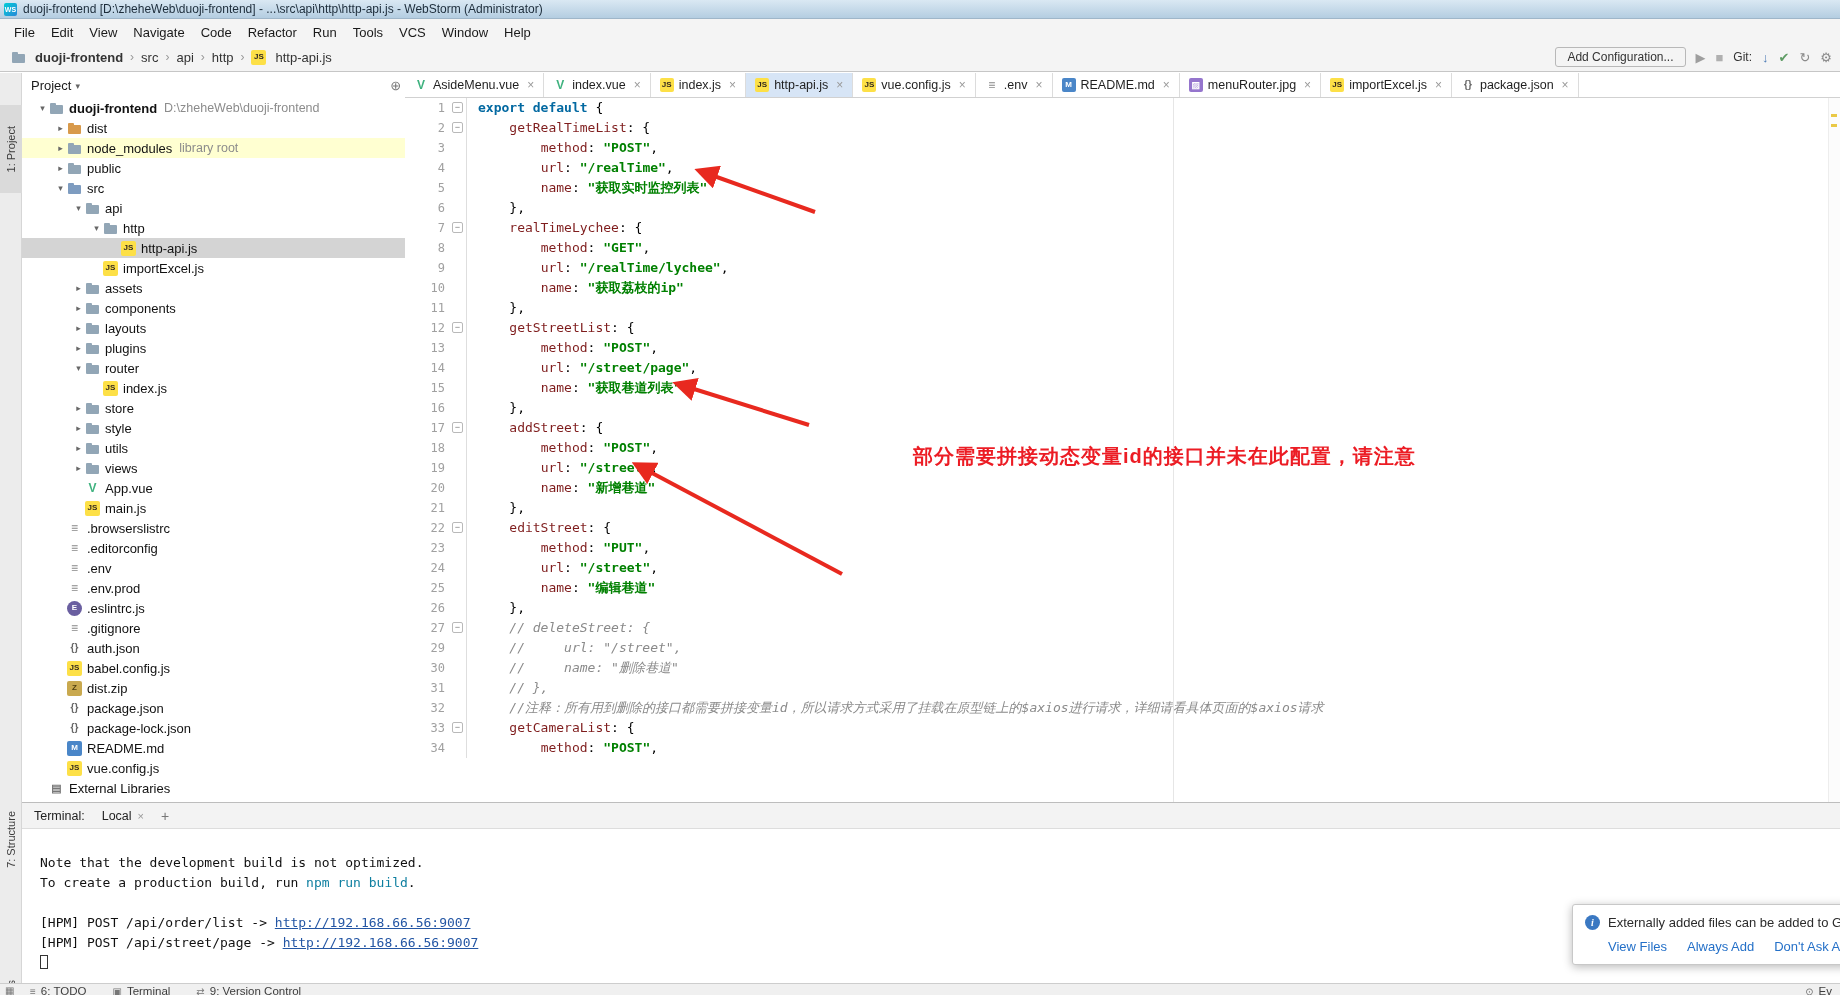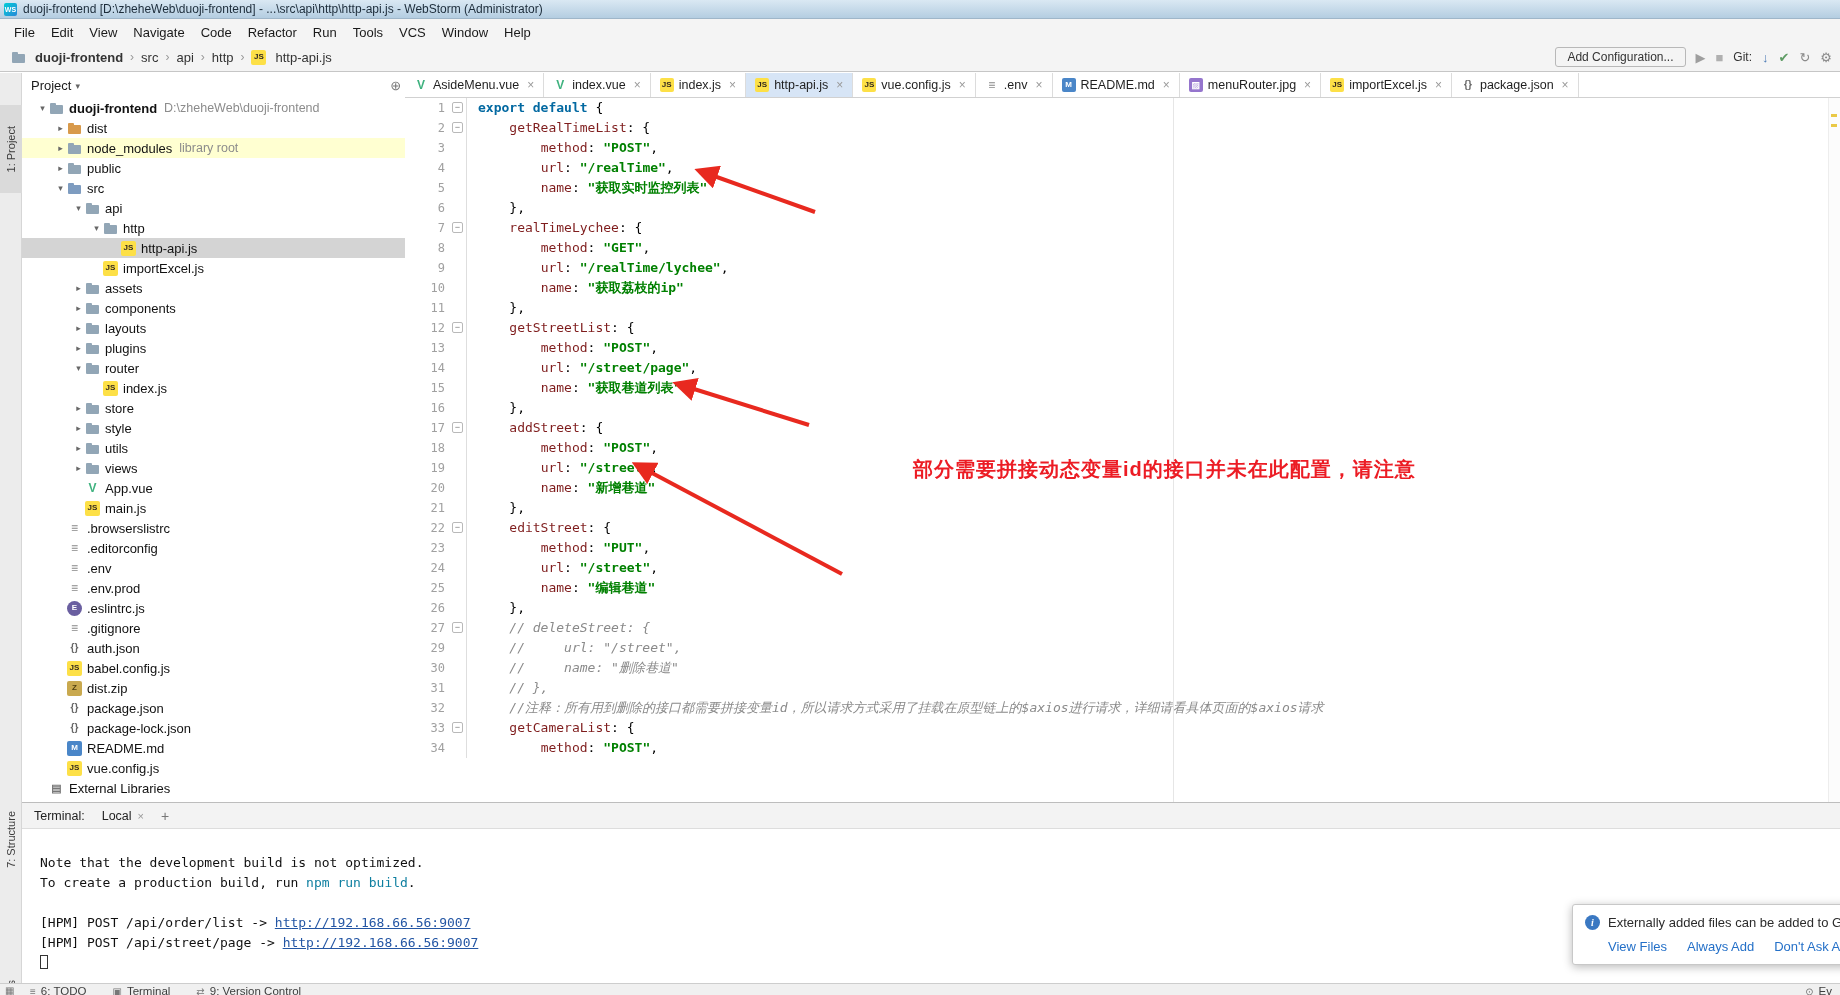--- a/index.html
+++ b/index.html
@@ -80,21 +80,21 @@
   .fold{position:absolute;right:3px;top:4px;width:11px;height:11px;border:1px solid #b9b9b9;border-radius:2px;background:#fff;color:#777;font-size:9px;line-height:9px;text-align:center;font-family:"Liberation Sans",sans-serif}
   .ctext{padding-left:11px;white-space:pre}
   .tk-kw{color:#0369a1;font-weight:bold}
   .tk-prop{color:#7f1d1d}
   .tk-str{color:#008000;font-weight:bold}
   .tk-cm{color:#8a8a8a;font-style:italic}
   .tk-pl{color:#000}
   .margin-guide{position:absolute;left:768px;top:0;bottom:0;width:1px;background:#e6e6e6}
   .err-stripe{position:absolute;right:0;top:0;bottom:0;width:12px;background:#fcfcfc;border-left:1px solid #ededed}
   .err-mark{position:absolute;right:3px;width:6px;height:3px;background:#eac946}
-  .annotation{position:absolute;left:508px;top:358px;color:#ec1c24;font-size:20px;font-weight:bold;font-family:"Liberation Sans",sans-serif;letter-spacing:1px}
+  .annotation{position:absolute;left:508px;top:345px;color:#ec1c24;font-size:20px;font-weight:bold;font-family:"Liberation Sans",sans-serif;letter-spacing:1px}
   .arrows{position:absolute;left:0;top:0;pointer-events:none}
 
   
   .terminal-panel{position:absolute;left:22px;top:802px;width:1818px;height:181px;background:#fff;border-top:1px solid #bdbdbd}
   .term-header{height:26px;background:#f3f3f3;border-bottom:1px solid #ddd;display:flex;align-items:center;gap:10px;padding-left:12px;font-size:12.5px;color:#222}
   .term-tab{display:flex;align-items:center;gap:6px;padding:2px 7px}
   .term-close{color:#999;font-size:11px}
   .term-plus{color:#777;font-size:14px}
   .term-body{padding:24px 0 0 18px;font-family:"DejaVu Sans Mono","Liberation Mono",monospace;font-size:13px;line-height:20px;color:#111}
   .t-row{white-space:pre}

